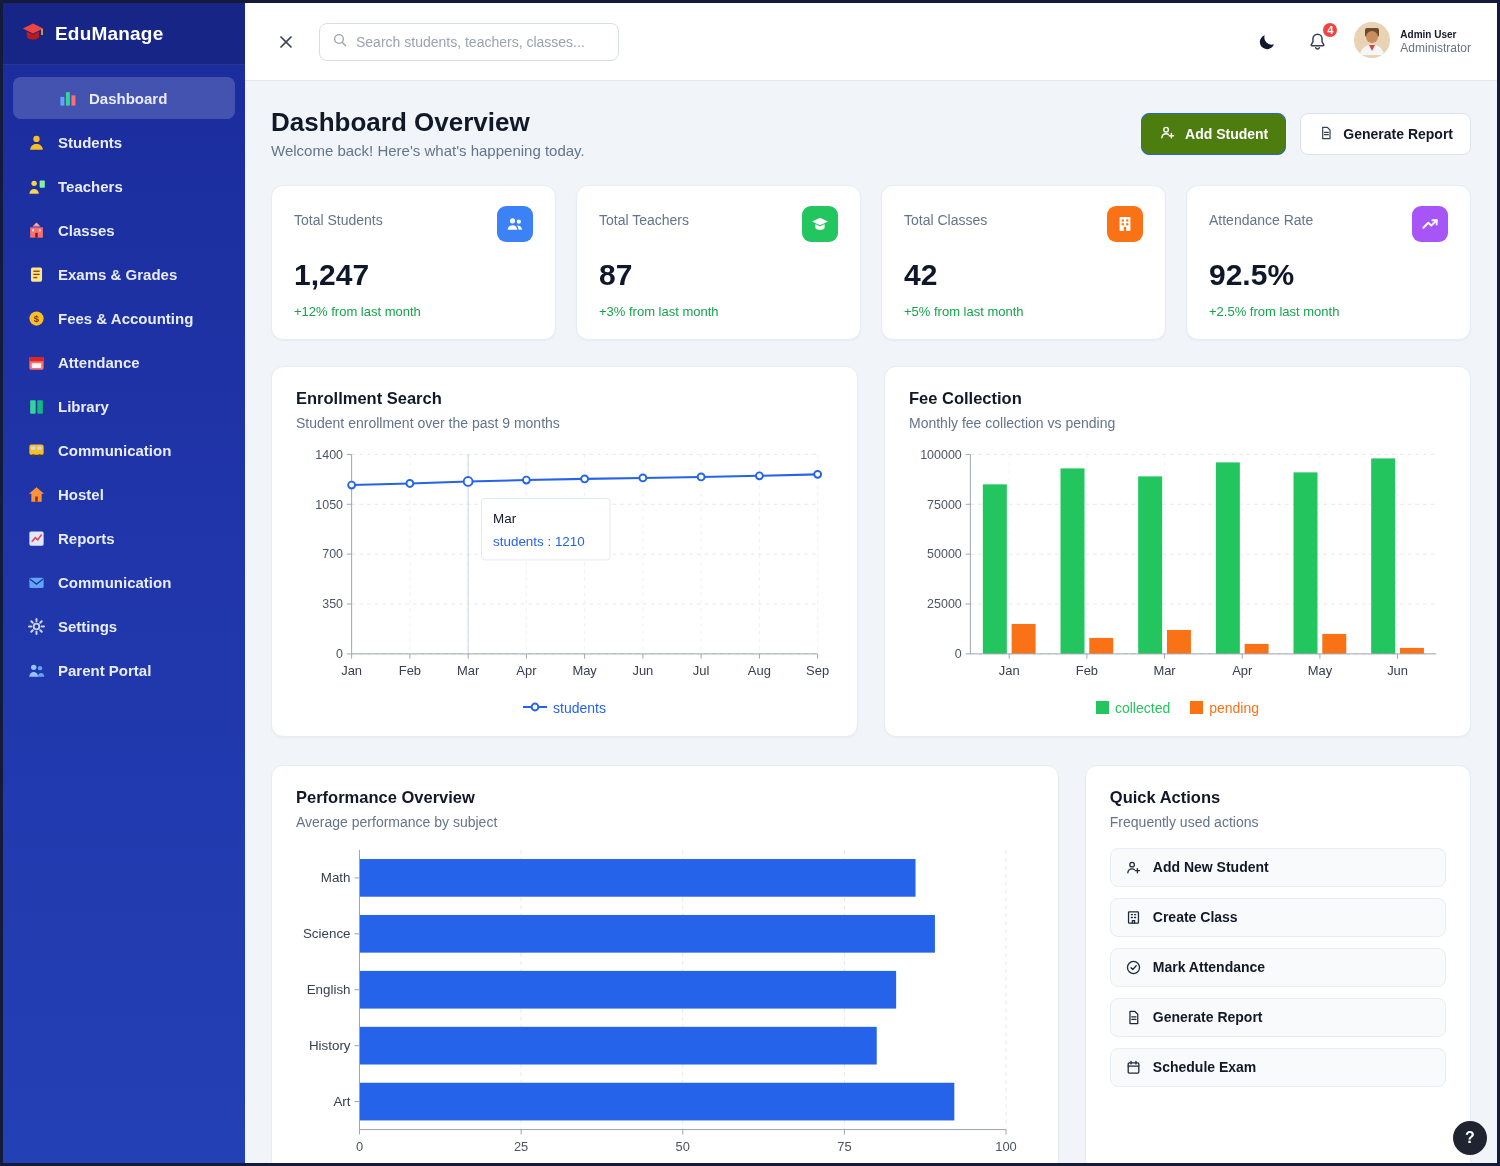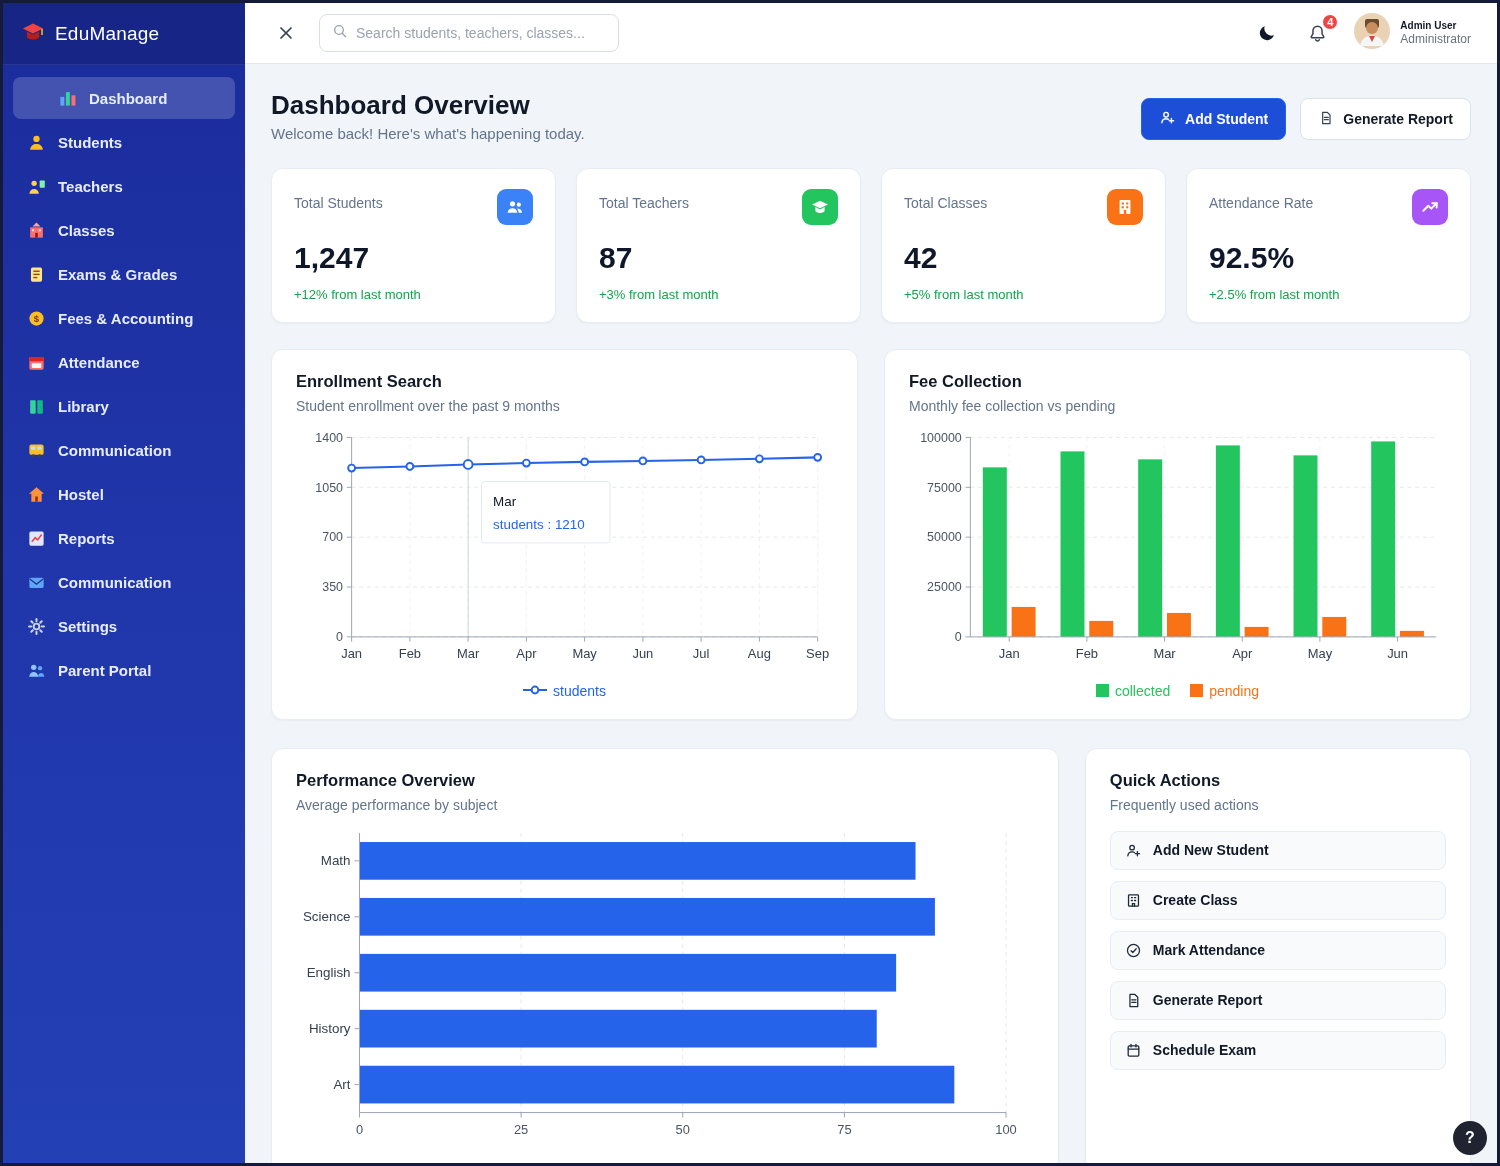--- a/index.html
+++ b/index.html
@@ -8,51 +8,51 @@
     font-family: "Liberation Sans", "DejaVu Sans", sans-serif;
     background:#f1f5f9; color:#0f172a; overflow:hidden;
   }
   svg text { font-family: "Liberation Sans", "DejaVu Sans", sans-serif; }
 
   .app { display:flex; width:1500px; height:1166px; border:3px solid #131a3a; position:relative; overflow:hidden; background:#f1f5f9; }
 
   
   .sidebar { width:242px; flex-shrink:0; background:linear-gradient(180deg,#1b2c9c 0%, #2138ad 60%, #2340b4 100%); color:#fff; display:flex; flex-direction:column; }
   .logo { height:62px; display:flex; align-items:center; gap:10px; padding:0 18px; background:rgba(0,0,0,0.14); border-bottom:1px solid rgba(255,255,255,0.08); }
-  .logo-text { font-size:19px; font-weight:400; letter-spacing:.2px; }
+  .logo-text { font-size:19px; font-weight:700; letter-spacing:.2px; }
   .menu { padding:12px 10px; display:flex; flex-direction:column; gap:2px; }
   .menu-item { display:flex; align-items:center; gap:12px; padding:11px 13px; border-radius:8px; cursor:pointer; color:#e7ecff; }
   .menu-item.active { background:rgba(255,255,255,0.18);padding-left:44px; }
   .mi-icon { width:20px; height:20px; display:flex; align-items:center; justify-content:center; flex-shrink:0; }
   .mi-label { font-size:15px; font-weight:600; white-space:nowrap; }
 
   
   .content { flex:1; display:flex; flex-direction:column; min-width:0; }
 
   
-  .topbar { height:61px; background:#fff; border-bottom:1px solid #e5e7eb; display:flex; align-items:center; padding:0 26px 0 30px; gap:22px; flex-shrink:0; }
+  .topbar { height:78px; background:#fff; border-bottom:1px solid #e5e7eb; display:flex; align-items:center; padding:0 26px 0 30px; gap:22px; flex-shrink:0; }
   .close-btn { background:none; border:none; cursor:pointer; display:flex; align-items:center; padding:4px; }
   .search { display:flex; align-items:center; gap:8px; width:300px; height:38px; border:1px solid #d8dee6; border-radius:8px; padding:0 12px; background:#fff; }
   .search input { border:none; outline:none; flex:1; font-size:14px; color:#111827; font-family:inherit; background:transparent; }
   .search input::placeholder { color:#9aa3af; }
   .topbar-right { margin-left:auto; display:flex; align-items:center; gap:22px; }
   .icon-btn { background:none; border:none; cursor:pointer; position:relative; display:flex; align-items:center; padding:4px; }
   .badge { position:absolute; top:-6px; right:-7px; min-width:18px; height:18px; border-radius:9px; background:#ef4444; color:#fff; font-size:11px; font-weight:700; display:flex; align-items:center; justify-content:center; border:2px solid #fff; padding:0 3px; }
   .user { display:flex; align-items:center; gap:10px; cursor:pointer; }
   .user-name { font-size:10px; font-weight:700; color:#111827; }
   .user-role { font-size:12px; color:#6b7280; margin-top:1px; }
 
   
   .main { flex:1; overflow:hidden; padding:26px 26px 0 26px; }
-  .page-head { display:flex; align-items:center; justify-content:space-between;gap:12px; }
+  .page-head { display:flex; align-items:flex-start; justify-content:space-between;gap:12px; }
   .page-title { font-size:26px; font-weight:700; color:#111827; }
   .page-sub { font-size:15px; color:#64748b; margin-top:4px; }
   .head-actions { display:flex; gap:14px; margin-top:6px; }
   .btn { display:flex; align-items:center; gap:9px; font-size:14px; font-weight:600; border-radius:8px; padding:10px 17px; cursor:pointer; font-family:inherit; }
-  .btn-primary { background:#1d4ed8; border:1px solid #2563eb; color:#fff; }
+  .btn-primary { background:#4d7c0f; border:1px solid #2563eb; color:#fff; }
   .btn-secondary { background:#fff; border:1px solid #dbe2ea; color:#111827; }
 
   .card { background:#fff; border:1px solid #e8edf3; border-radius:12px; box-shadow:0 1px 2px rgba(15,23,42,0.04); }
 
   
   .stats-grid { display:grid; grid-template-columns:repeat(4,1fr); gap:20px; margin-top:26px; }
   .stat-card { padding:20px 22px; }
   .stat-top { display:flex; align-items:flex-start; justify-content:space-between; }
   .stat-label { font-size:14px; color:#64748b; padding-top:6px; }
   .stat-icon { width:36px; height:36px; border-radius:9px; display:flex; align-items:center; justify-content:center; flex-shrink:0; }

